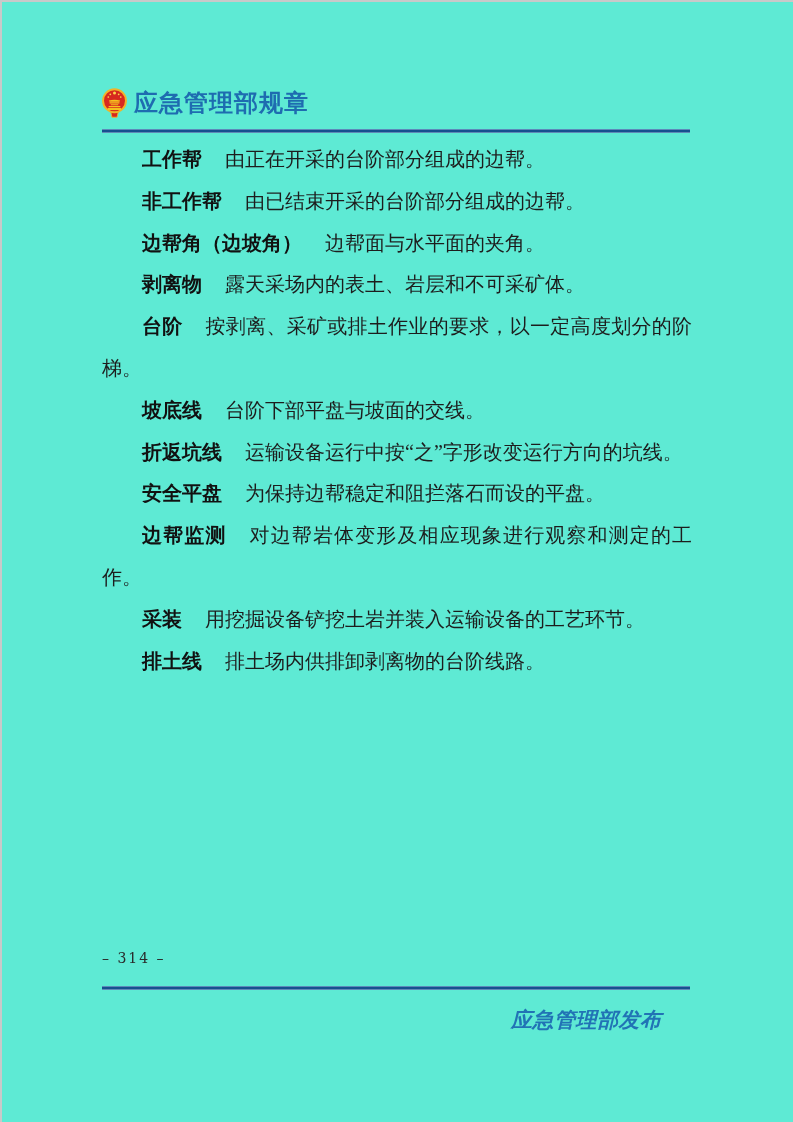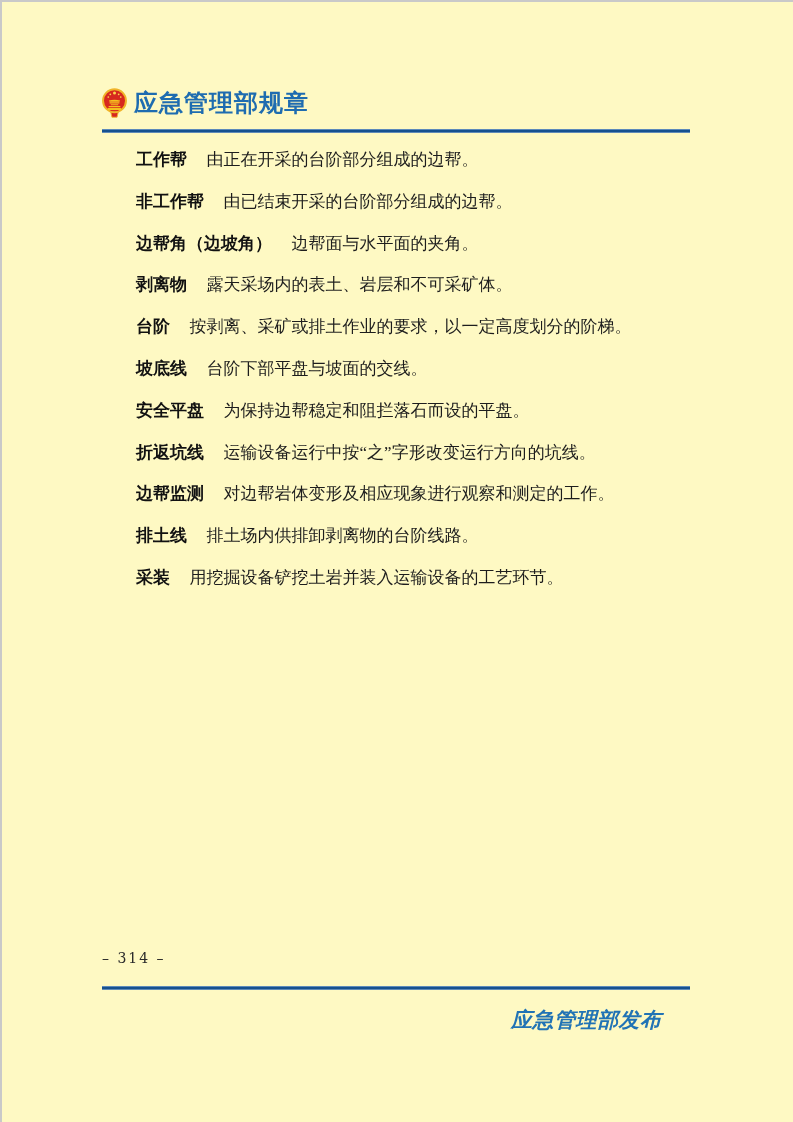--- a/index.html
+++ b/index.html
@@ -1,20 +1,20 @@
 <!DOCTYPE html>
 <html><head>
 <meta charset="utf-8">
 <style>
   * { margin:0; padding:0; box-sizing:border-box; }
   html,body { background:#ffffff; }
   .page {
     position:relative;
     width:793px; height:1122px;
-    background:#fef9c3;
+    background:#5eead4;
     border-left:2px solid #c9c9c9;
     border-top:2px solid #c9c9c9;
     overflow:hidden;
     font-family:"Liberation Serif","DejaVu Serif",serif;
   }
   .header {
     position:absolute; left:99px; top:85px;
     display:flex; align-items:center;
   }
   .emblem { width:27px; height:32px; margin-right:6px; flex:0 0 auto; }
@@ -24,21 +24,21 @@
     letter-spacing:1px; white-space:nowrap;
   }
   .rule {
     position:absolute; left:100px; width:588px; height:4px;
     background:linear-gradient(to bottom,#8fb3d9 0%,#16518f 30%,#16518f 75%,#a9c3df 100%);
   }
   .rule-header { top:127px; }
   .rule-footer { top:984px; }
   .content {
     position:absolute; left:100px; top:137px; width:590px;
-    font-size:17px; line-height:41.8px; color:#1d1d1d;
+    font-size:20px; line-height:41.8px; color:#1d1d1d;
     text-align:justify; text-justify:inter-ideograph;
   }
   .entry { text-indent:2em; }
   .term {
     font-weight:bold; color:#111;
     font-family:"Liberation Sans","DejaVu Sans",sans-serif;
     margin-right:1.15em;
   }
   .def { font-family:"Liberation Serif","DejaVu Serif",serif; }
   .page-number {
@@ -82,25 +82,25 @@
 
   <div class="rule rule-header"></div>
 
   <div class="content">
     <p class="entry"><span class="term">工作帮</span><span class="def">由正在开采的台阶部分组成的边帮。</span></p>
     <p class="entry"><span class="term">非工作帮</span><span class="def">由已结束开采的台阶部分组成的边帮。</span></p>
     <p class="entry"><span class="term">边帮角（边坡角）</span><span class="def">边帮面与水平面的夹角。</span></p>
     <p class="entry"><span class="term">剥离物</span><span class="def">露天采场内的表土、岩层和不可采矿体。</span></p>
     <p class="entry"><span class="term">台阶</span><span class="def">按剥离、采矿或排土作业的要求，以一定高度划分的阶梯。</span></p>
     <p class="entry"><span class="term">坡底线</span><span class="def">台阶下部平盘与坡面的交线。</span></p>
+    <p class="entry"><span class="term">折返坑线</span><span class="def">运输设备运行中按“之”字形改变运行方向的坑线。</span></p>
     <p class="entry"><span class="term">安全平盘</span><span class="def">为保持边帮稳定和阻拦落石而设的平盘。</span></p>
-    <p class="entry"><span class="term">折返坑线</span><span class="def">运输设备运行中按“之”字形改变运行方向的坑线。</span></p>
     <p class="entry"><span class="term">边帮监测</span><span class="def">对边帮岩体变形及相应现象进行观察和测定的工作。</span></p>
+    <p class="entry"><span class="term">采装</span><span class="def">用挖掘设备铲挖土岩并装入运输设备的工艺环节。</span></p>
     <p class="entry"><span class="term">排土线</span><span class="def">排土场内供排卸剥离物的台阶线路。</span></p>
-    <p class="entry"><span class="term">采装</span><span class="def">用挖掘设备铲挖土岩并装入运输设备的工艺环节。</span></p>
   </div>
 
   <div class="page-number">– 314 –</div>
 
   <div class="rule rule-footer"></div>
 
   <div class="publisher">应急管理部发布</div>
 
 </div>
 

